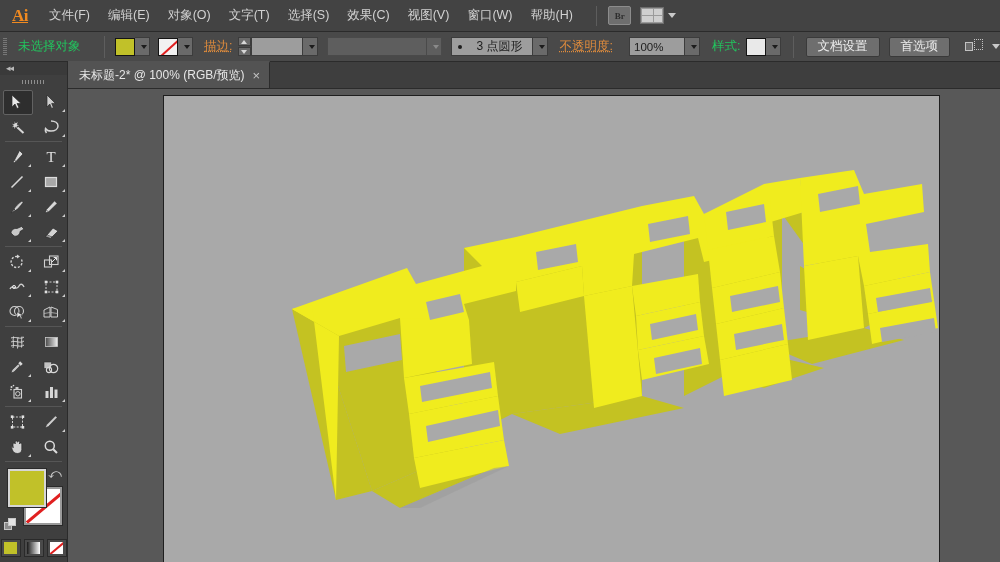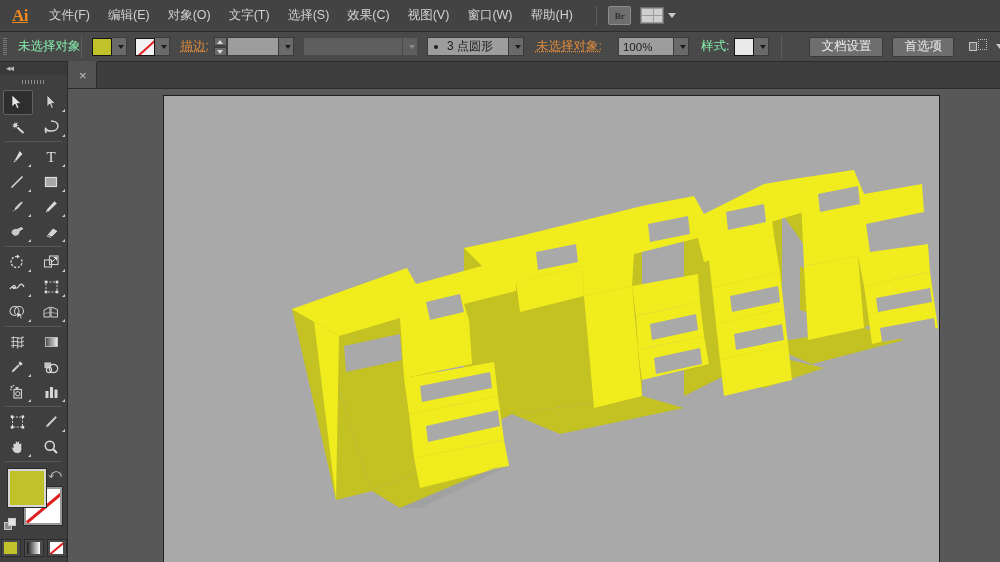--- a/index.html
+++ b/index.html
@@ -72,21 +72,21 @@
   }
   .grip {
     width: 10px; height: 30px; display: flex; align-items: center;
     justify-content: center; flex-shrink: 0;
   }
   .grip i {
     width: 4px; height: 18px;
     background: repeating-linear-gradient(to bottom, #777 0 1px, #4a4a4a 1px 2px);
     display: block;
   }
-  .cb-label { color: #86efac; font-size: 12.5px; white-space: nowrap; }
+  .cb-label { color: #22c55e; font-size: 12.5px; white-space: nowrap; }
   .cb-label.orange { color: #e08c3c; text-decoration: underline; text-decoration-style: dotted; }
   .vsep { width: 1px; height: 22px; background: #5e5e5e; flex-shrink: 0; }
 
   .swatch {
     width: 20px; height: 18px; border: 1px solid #141414;
     background: #c1c129;
   }
   .swatch.none {
     background: #f2f2f2; position: relative; overflow: hidden;
   }
@@ -122,21 +122,21 @@
     height: 19px; background: #9d9d9d; border: 1px solid #3c3c3c;
     display: flex; align-items: center; padding: 0 4px;
     color: #1d1d1d; font-size: 11.5px;
   }
   .field.dis { background: #5e5e5e; border-color: #4a4a4a; }
   .dd.dis { background: #5e5e5e; border-color: #4a4a4a; }
   .dd.dis .caret.sm { border-top-color: #8a8a8a; }
 
   .profile-box {
     height: 19px; background: #9d9d9d; border: 1px solid #3c3c3c;
-    display: flex; align-items: center; gap: 9px; padding: 0 6px;
+    display: flex; align-items: center; gap: 15px; padding: 0 6px;
     color: #1d1d1d; font-size: 12px; white-space: nowrap;
   }
   .profile-box .dot {
     width: 4px; height: 4px; border-radius: 50%; background: #1d1d1d;
   }
   .btn {
     height: 20px; padding: 0 11px; background: #6e6e6e;
     border: 1px solid #3a3a3a; border-radius: 2px;
     color: #ececec; font-size: 12.5px;
     display: flex; align-items: center; white-space: nowrap;
@@ -342,39 +342,39 @@
     <div style="display:flex;align-items:center;margin-left:9px">
       <div class="profile-box" style="width:82px">
         <span class="dot"></span>
         <span>3 点圆形</span>
       </div>
       <div class="dd">
         <div class="caret sm"></div>
       </div>
     </div>
 
-    <div class="cb-label orange" style="margin-left:12px">未选择对象:</div>
+    <div class="cb-label orange" style="margin-left:12px">不透明度:</div>
     <div style="display:flex;align-items:center;margin-left:16px">
       <div class="field" style="width:56px">100%</div>
       <div class="dd">
         <div class="caret sm"></div>
       </div>
     </div>
 
     <div class="cb-label" style="margin-left:12px">样式:</div>
     <div style="display:flex;align-items:center;margin-left:5px">
       <div class="swatch style"></div>
       <div class="dd">
         <div class="caret sm"></div>
       </div>
     </div>
 
     <div class="vsep" style="margin-left:12px"></div>
 
-    <div class="btn" style="margin-left:27px">文档设置</div>
+    <div class="btn" style="margin-left:12px">文档设置</div>
     <div class="btn" style="margin-left:9px">首选项</div>
 
     <div style="display:flex;align-items:center;margin-left:15px">
       <div class="align-icon">
           <i></i>
           <i></i>
         </div>
       <div class="caret" style="margin-left:7px"></div>
     </div>
   </div>
@@ -626,20 +626,21 @@
         </div>
       <div class="mode-btn">
           <span class="sq none"></span>
         </div>
     </div>
 
   </div>
 
   <div class="tabbar">
     <div class="doc-tab">
+      <span>未标题-2* @ 100% (RGB/预览)</span>
       <span class="tab-close">×</span>
     </div>
   </div>
 
   <div class="canvas-area">
     <div class="artboard">
       <svg class="art-svg" width="775" height="466" viewBox="0 0 775 466">
 
         <g fill="#c4c222">
 

